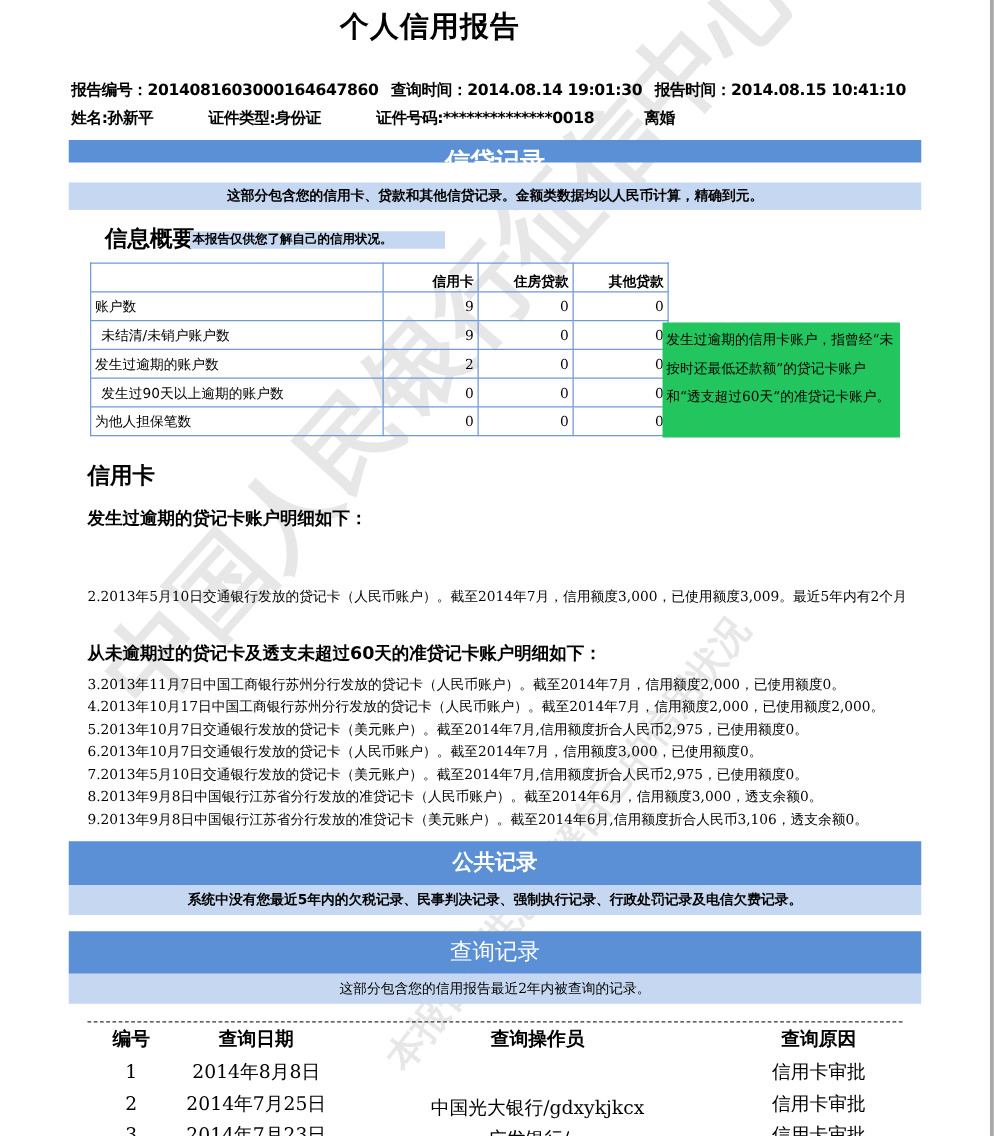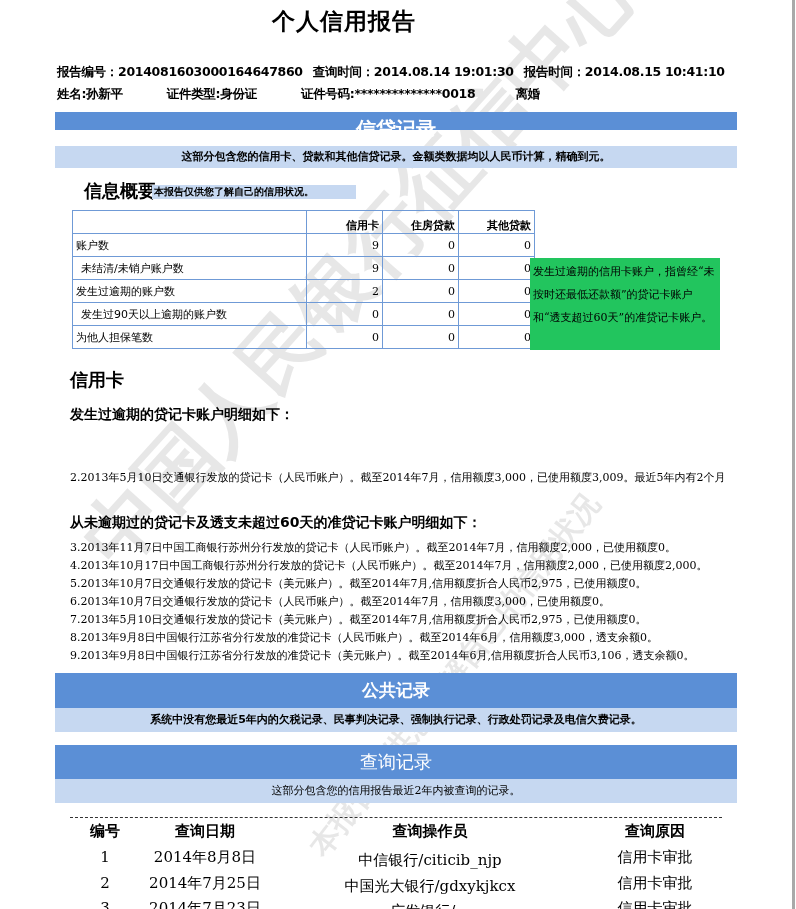--- a/index.html
+++ b/index.html
@@ -135,21 +135,20 @@
 
 <div class="qrow qhead" style="top:822px;">
   <div class="c1">编号</div>
   <div class="c2">查询日期</div>
   <div class="c3">查询操作员</div>
   <div class="c4">查询原因</div>
 </div>
 <div class="qrow" style="top:848px;">
   <div class="c1">1</div>
   <div class="c2">2014年8月8日</div>
-  <div class="c3" style="top:3px;">中信银行/citicib_njp</div>
   <div class="c4">信用卡审批</div>
 </div>
 <div class="qrow" style="top:874px;">
   <div class="c1">2</div>
   <div class="c2">2014年7月25日</div>
   <div class="c3" style="top:3px;">中国光大银行/gdxykjkcx</div>
   <div class="c4">信用卡审批</div>
 </div>
 <div class="qrow" style="top:899px;">
   <div class="c1">3</div>

